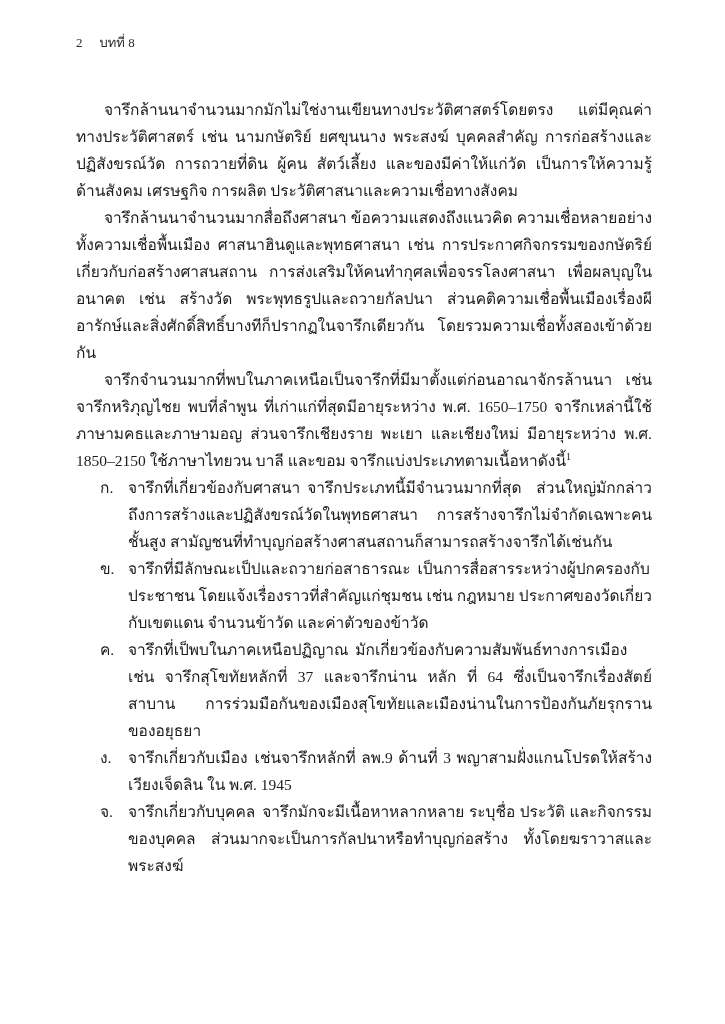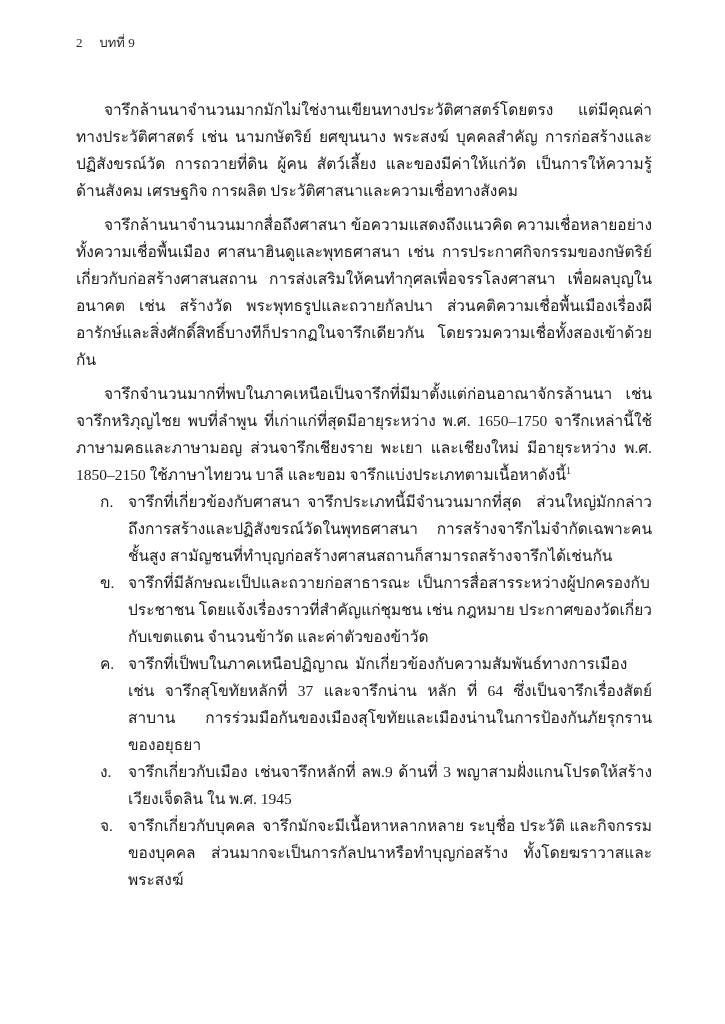--- a/index.html
+++ b/index.html
@@ -34,21 +34,20 @@
   .content {
     font-size: 15.5px;
     line-height: 27px;
     text-align: justify;
   }
   .content p {
     margin: 0;
   }
   p.indent {
     text-indent: 28px;
-    margin-top: 7px;
   }
   .footnote-sup {
     font-size: 10px;
     vertical-align: super;
     line-height: 0;
   }
   ol.type-list {
     list-style: none;
     margin: 0;
     padding: 0;
@@ -71,21 +70,21 @@
     margin-right: 7px;
   }
 </style>
 </head>
 <body>
 
 <div class="page">
 
   <div class="page-header">
     <span>2</span>
-    <span>บทที่ 9</span>
+    <span>บทที่ 8</span>
   </div>
 
   <div class="content">
 
 
     <p class="indent">จารึกล้านนาจำนวนมากมักไม่ใช่งานเขียนทางประวัติศาสตร์โดยตรง แต่มีคุณค่าทางประวัติศาสตร์ เช่น นามกษัตริย์ ยศขุนนาง พระสงฆ์ บุคคลสำคัญ การก่อสร้างและปฏิสังขรณ์วัด การถวายที่ดิน ผู้คน สัตว์เลี้ยง และของมีค่าให้แก่วัด เป็นการให้ความรู้ด้านสังคม เศรษฐกิจ การผลิต ประวัติศาสนาและความเชื่อทางสังคม</p>
 
 
     <p class="indent">จารึกล้านนาจำนวนมากสื่อถึงศาสนา ข้อความแสดงถึงแนวคิด ความเชื่อหลายอย่างทั้งความเชื่อพื้นเมือง ศาสนาฮินดูและพุทธศาสนา เช่น การประกาศกิจกรรมของกษัตริย์เกี่ยวกับก่อสร้างศาสนสถาน การส่งเสริมให้คนทำกุศลเพื่อจรรโลงศาสนา เพื่อผลบุญในอนาคต เช่น สร้างวัด พระพุทธรูปและถวายกัลปนา ส่วนคติความเชื่อพื้นเมืองเรื่องผีอารักษ์และสิ่งศักดิ์สิทธิ์บางทีก็ปรากฏในจารึกเดียวกัน โดยรวมความเชื่อทั้งสองเข้าด้วยกัน</p>
 

